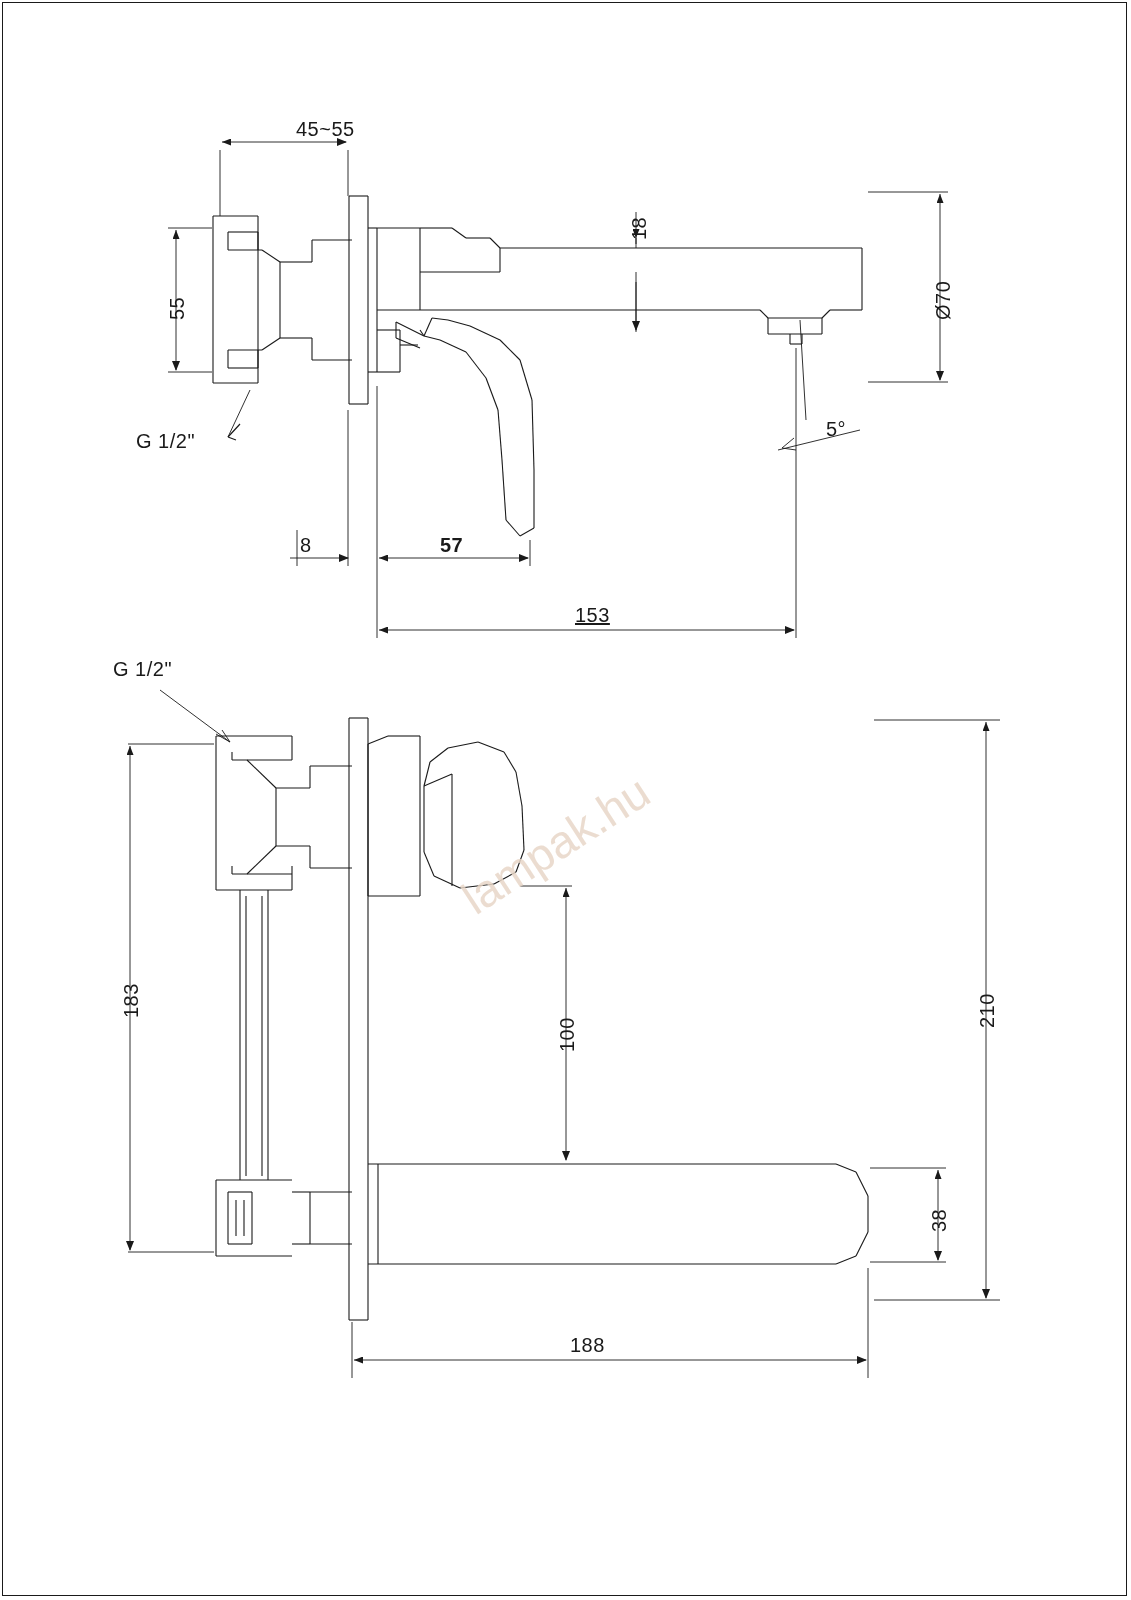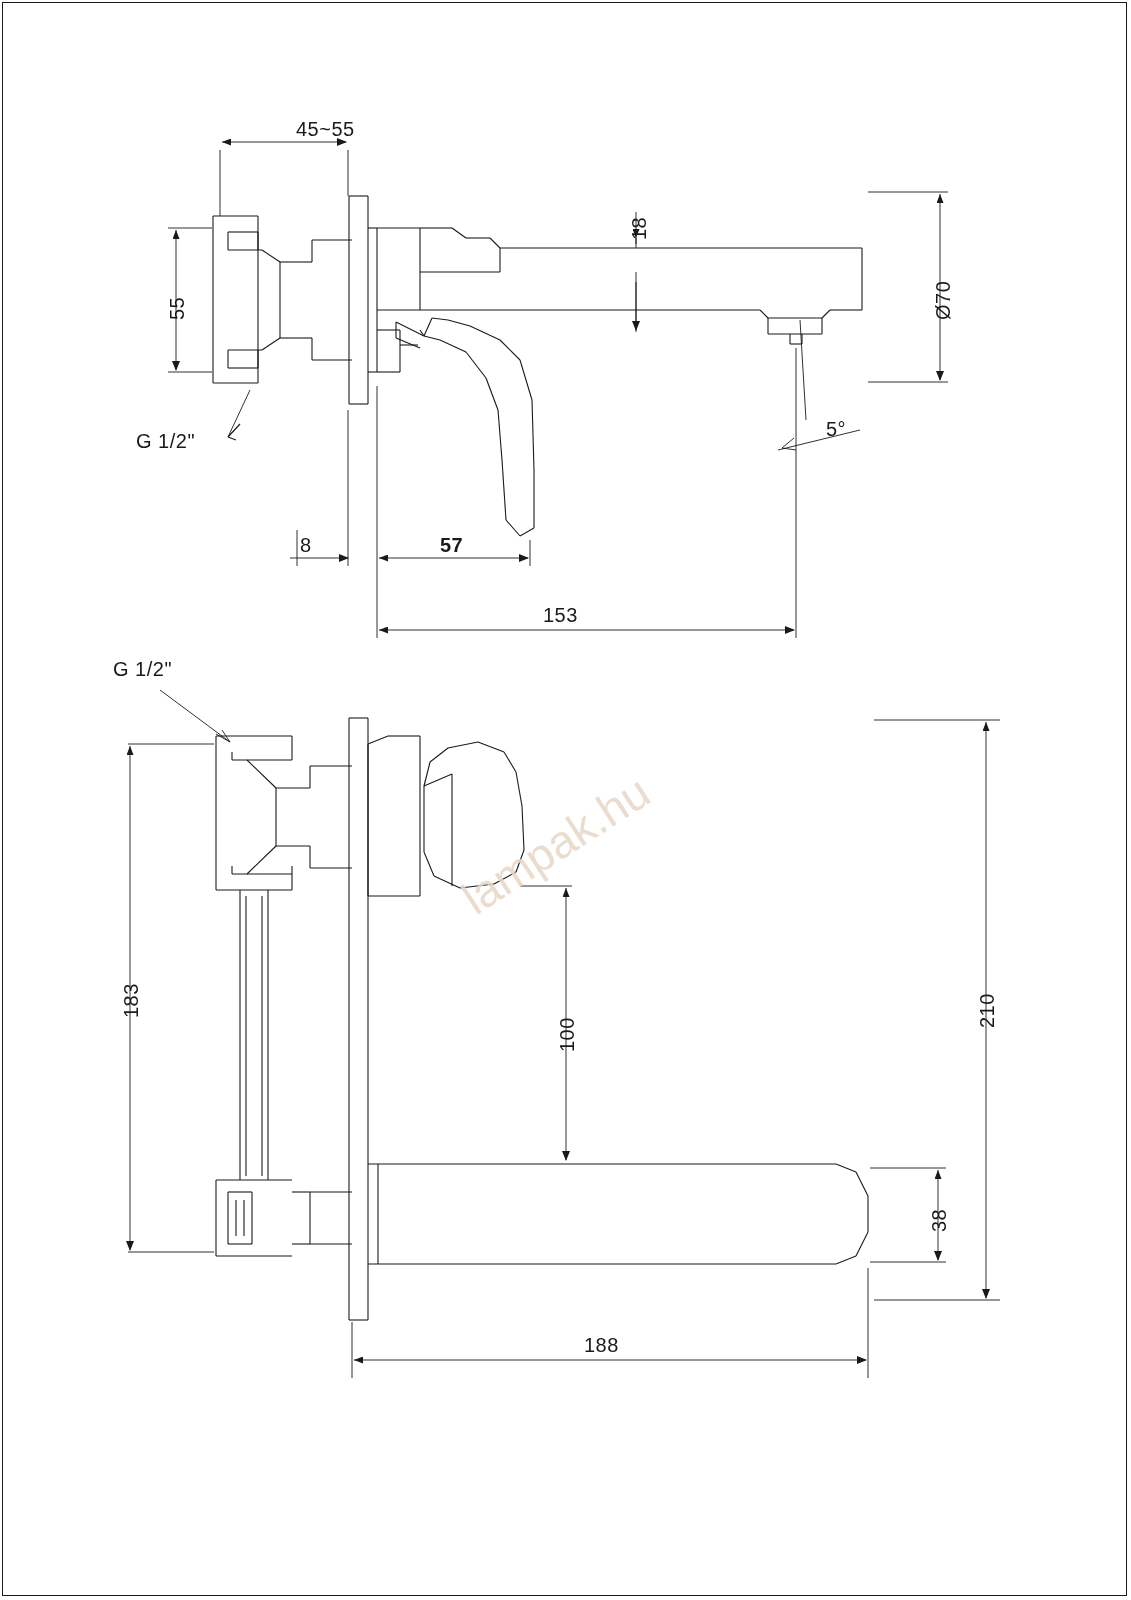--- a/index.html
+++ b/index.html
@@ -289,22 +289,22 @@
   <div class="wm" style="left:452px; top:880px;">lampak.hu</div>
 
   <div class="lbl" style="left:255px; top:118px;margin-left:41px;">45~55</div>
   <div class="lbl vert" style="left:166px; top:320px;">55</div>
   <div class="lbl" style="left:136px; top:430px;">G 1/2"</div>
   <div class="lbl vert" style="left:628px; top:240px;">18</div>
   <div class="lbl vert" style="left:932px; top:320px;">Ø70</div>
   <div class="lbl" style="left:826px; top:418px;">5°</div>
   <div class="lbl" style="left:300px; top:534px;">8</div>
   <div class="lbl" style="left:440px; top:534px;font-weight:bold;">57</div>
-  <div class="lbl" style="left:543px; top:604px;">153</div>
+  <div class="lbl" style="left:575px; top:604px;text-decoration:underline;">153</div>
 
   <div class="lbl" style="left:113px; top:658px;">G 1/2"</div>
   <div class="lbl vert" style="left:120px; top:1018px;">183</div>
   <div class="lbl vert" style="left:556px; top:1052px;">100</div>
   <div class="lbl vert" style="left:976px; top:1028px;">210</div>
   <div class="lbl vert" style="left:928px; top:1232px;">38</div>
-  <div class="lbl" style="left:584px; top:1334px;text-align:right;">188</div>
+  <div class="lbl" style="left:570px; top:1334px;text-align:right;">188</div>
 
 </div>
 
 </body></html>

